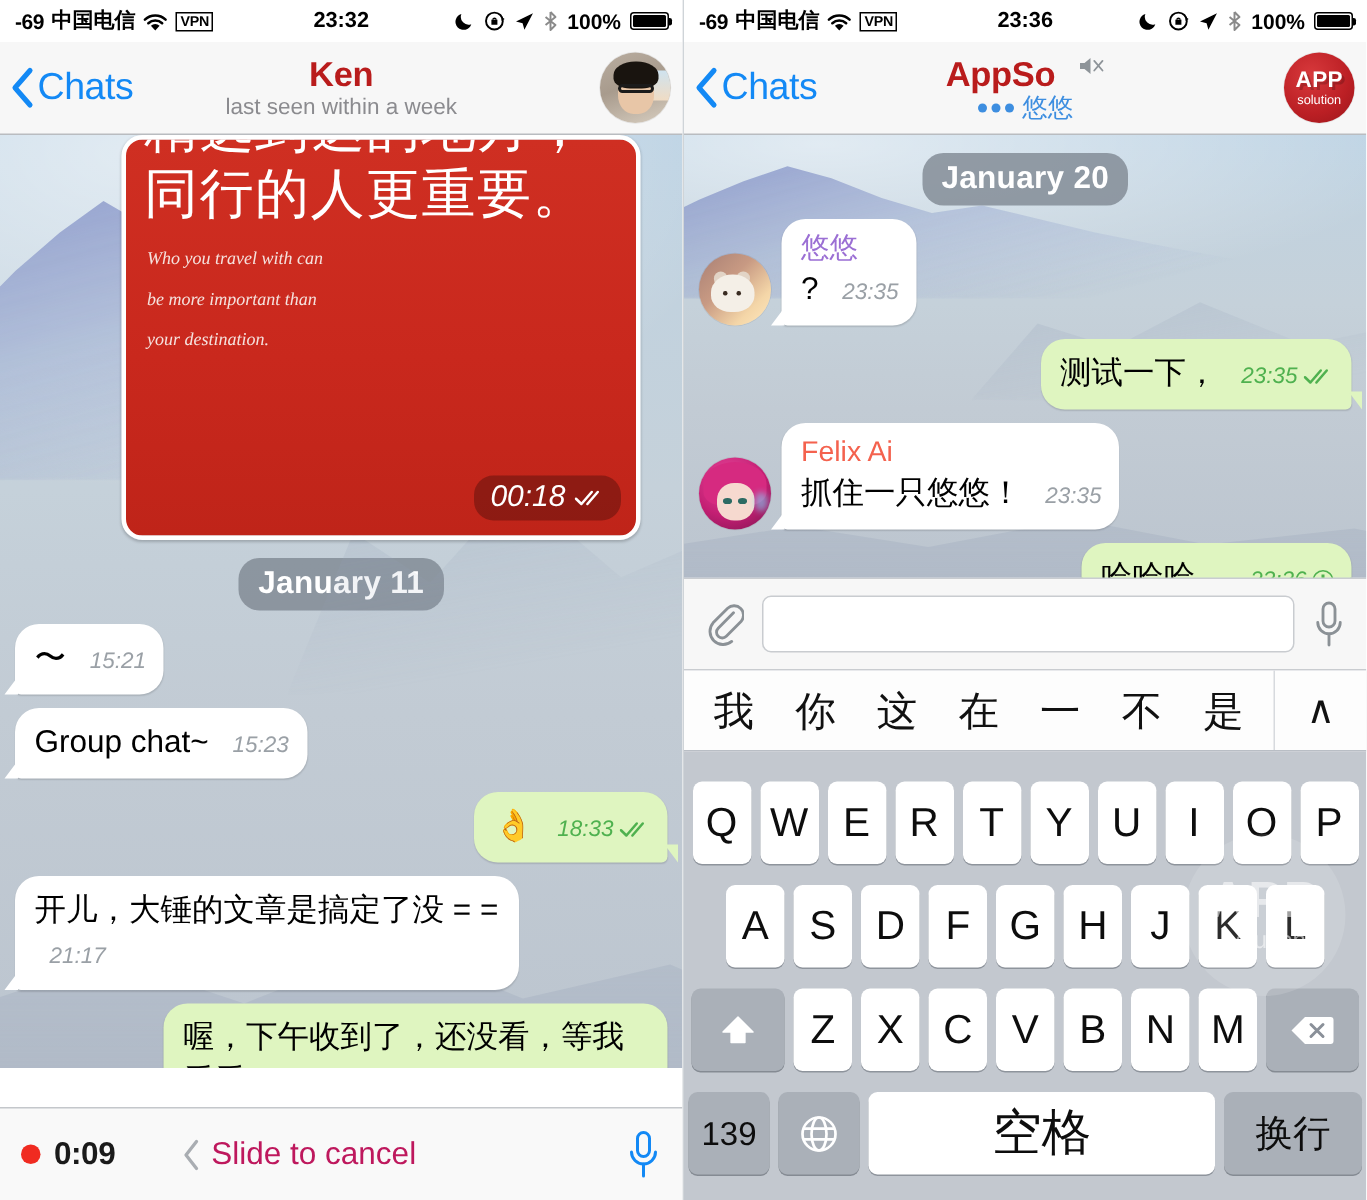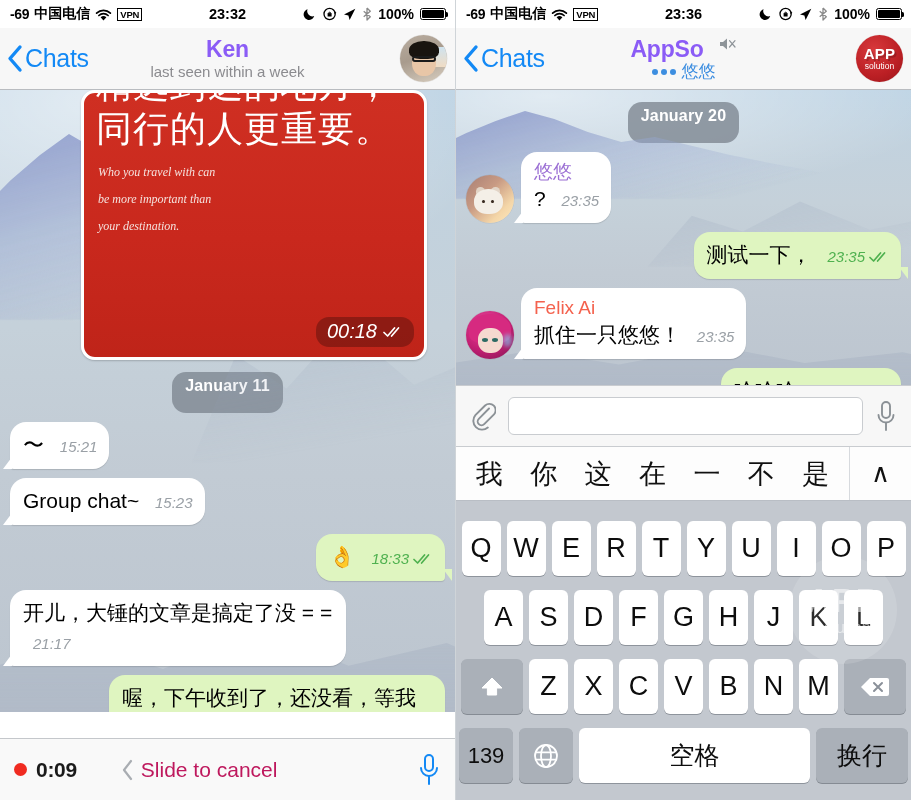--- a/index.html
+++ b/index.html
@@ -47,21 +47,21 @@
     padding: 0 8px 0 6px;
   }
   .nav-back { display: flex; align-items: center; color:#1389f5; cursor: pointer; }
   .nav-back .chev { margin-right: 2px; }
   .nav-back-label { font-size: 25px; color:#1389f5; letter-spacing:-0.3px; }
   .nav-center {
     position:absolute; left: 0; right: 0; top: 0; bottom: 0;
     display:flex; flex-direction: column; align-items:center; justify-content:center;
     pointer-events: none;
   }
-  .nav-title { font-size: 23px; font-weight: bold; color:#8b5cf6; line-height: 26px; letter-spacing:-0.2px;}
+  .nav-title { font-size: 23px; font-weight: bold; color:#b91c1c; line-height: 26px; letter-spacing:-0.2px;}
   .nav-title-row { display:flex; align-items:flex-start; gap:15px; }
   .nav-sub { font-size: 15px; color:#8b8b8f; line-height: 19px; }
   .nav-sub.typing { display:flex; align-items:center; gap:6px; color:#3d8ee0; font-size:17px; }
   .dots { display:flex; gap:3px; }
   .dots i { width:6px;height:6px;border-radius:50%;background:#3d8ee0;display:block; }
   .nav-avatar {
     margin-left:auto; width: 47px; height: 47px; border-radius: 50%;
     overflow:hidden; position:relative; flex:none; cursor:pointer;
     box-shadow: 0 0 0 0.5px rgba(0,0,0,.08);
   }
@@ -106,22 +106,22 @@
     position:absolute; left:-5%; bottom: -4%; width: 120%; height: 26%;
     background: linear-gradient(rgba(160,172,190,.30), rgba(168,178,194,.55));
     clip-path: polygon(0% 100%, 0% 60%, 18% 40%, 34% 58%, 52% 34%, 68% 56%, 86% 42%, 100% 62%, 100% 100%);
     filter: blur(3px);
   }
 
   
   .day-pill {
     margin: 12px auto 0; width: fit-content;
     background: rgba(124,133,143,.78); color:#fff;
-    font-size: 16px; font-weight: bold; letter-spacing:.2px;
-    padding: 5px 13px 18px; border-radius: 14px;
+    font-size: 21px; font-weight: bold; letter-spacing:.2px;
+    padding: 5px 13px 6px; border-radius: 14px;
   }
   .row { display:flex; padding: 0 10px; margin-top: 9px; align-items: flex-end; }
   .row.in  { justify-content: flex-start; }
   .row.out { justify-content: flex-end; }
   .av-sm {
     width: 48px; height: 48px; border-radius:50%; flex:none; margin-right: 7px;
     overflow:hidden; position:relative; box-shadow:0 0 0 .5px rgba(0,0,0,.08);
   }
   .av-dog { background: linear-gradient(135deg,#a87f74 0%, #c89a83 40%, #f4d6a8 75%, #ffe9bd 100%); }
   .av-dog .body { position:absolute; left:16%; top:30%; width:62%; height:52%; border-radius:48% 48% 44% 44%; background:#f4efe7;}
@@ -234,21 +234,21 @@
   }
   .kbrow.r2 { padding: 0 20px; }
   .kbrow.r3 { padding: 0 2px; }
   .key.fn   { background:#aab0b8; box-shadow:0 1px 0 #858b93; }
   .key.num  { width: 54px; font-size: 22px; }
   .key.globe{ width: 54px; }
   .key.space{ flex:1; }
   .key.ret  { width: 92px; font-size: 25px; }
   .key.shift{ width: 62px; }
   .key.del  { width: 62px; }
-  .key.space-lbl { font-size: 25px; background:#fff; box-shadow:0 1px 0 #8e949c;}
+  .key.space-lbl { font-size: 33px; background:#fff; box-shadow:0 1px 0 #8e949c;}
 
   .watermark {
     position:absolute; right: 14px; top: 556px; width: 108px; height: 108px;
     border-radius: 50%; display:flex; flex-direction:column; align-items:center;
     justify-content:center; color:rgba(255,255,255,.55);
     background: rgba(255,255,255,.13); pointer-events:none; z-index: 5;
   }
   .watermark b { font-size: 34px; font-weight:bold; line-height:1; letter-spacing:1px;}
   .watermark s { font-size: 16px; text-decoration:none; margin-top:2px; }
 </style>

